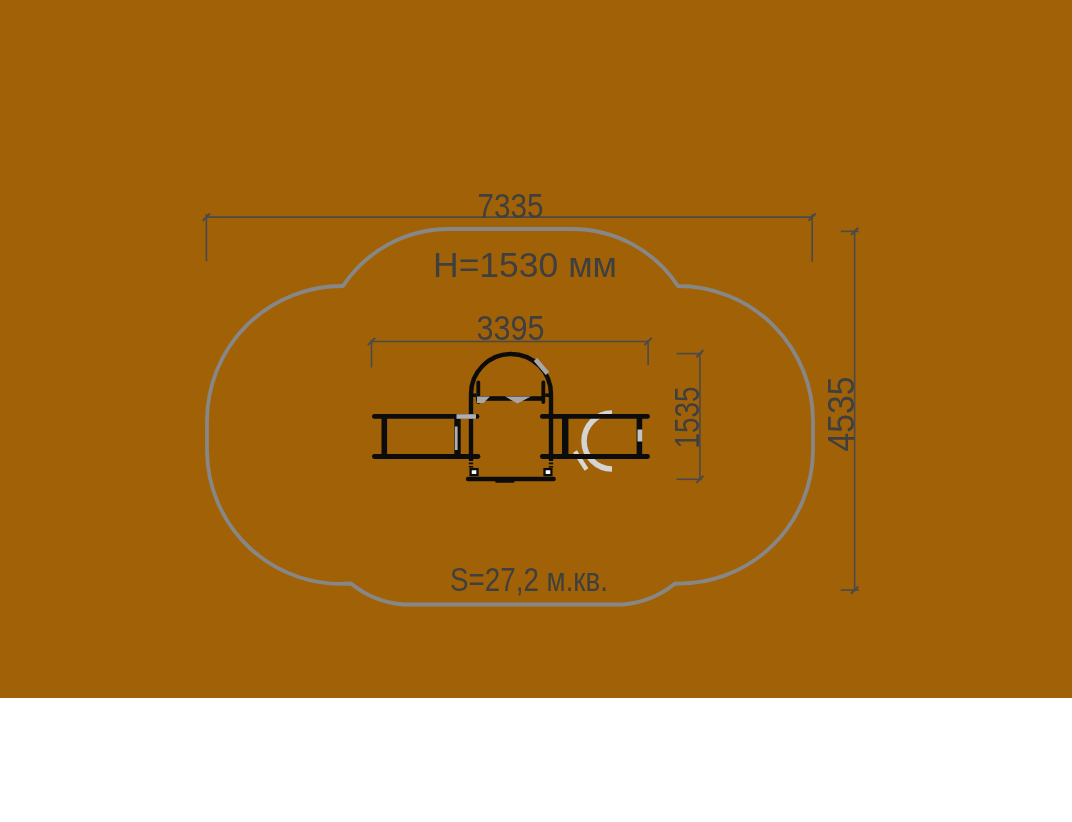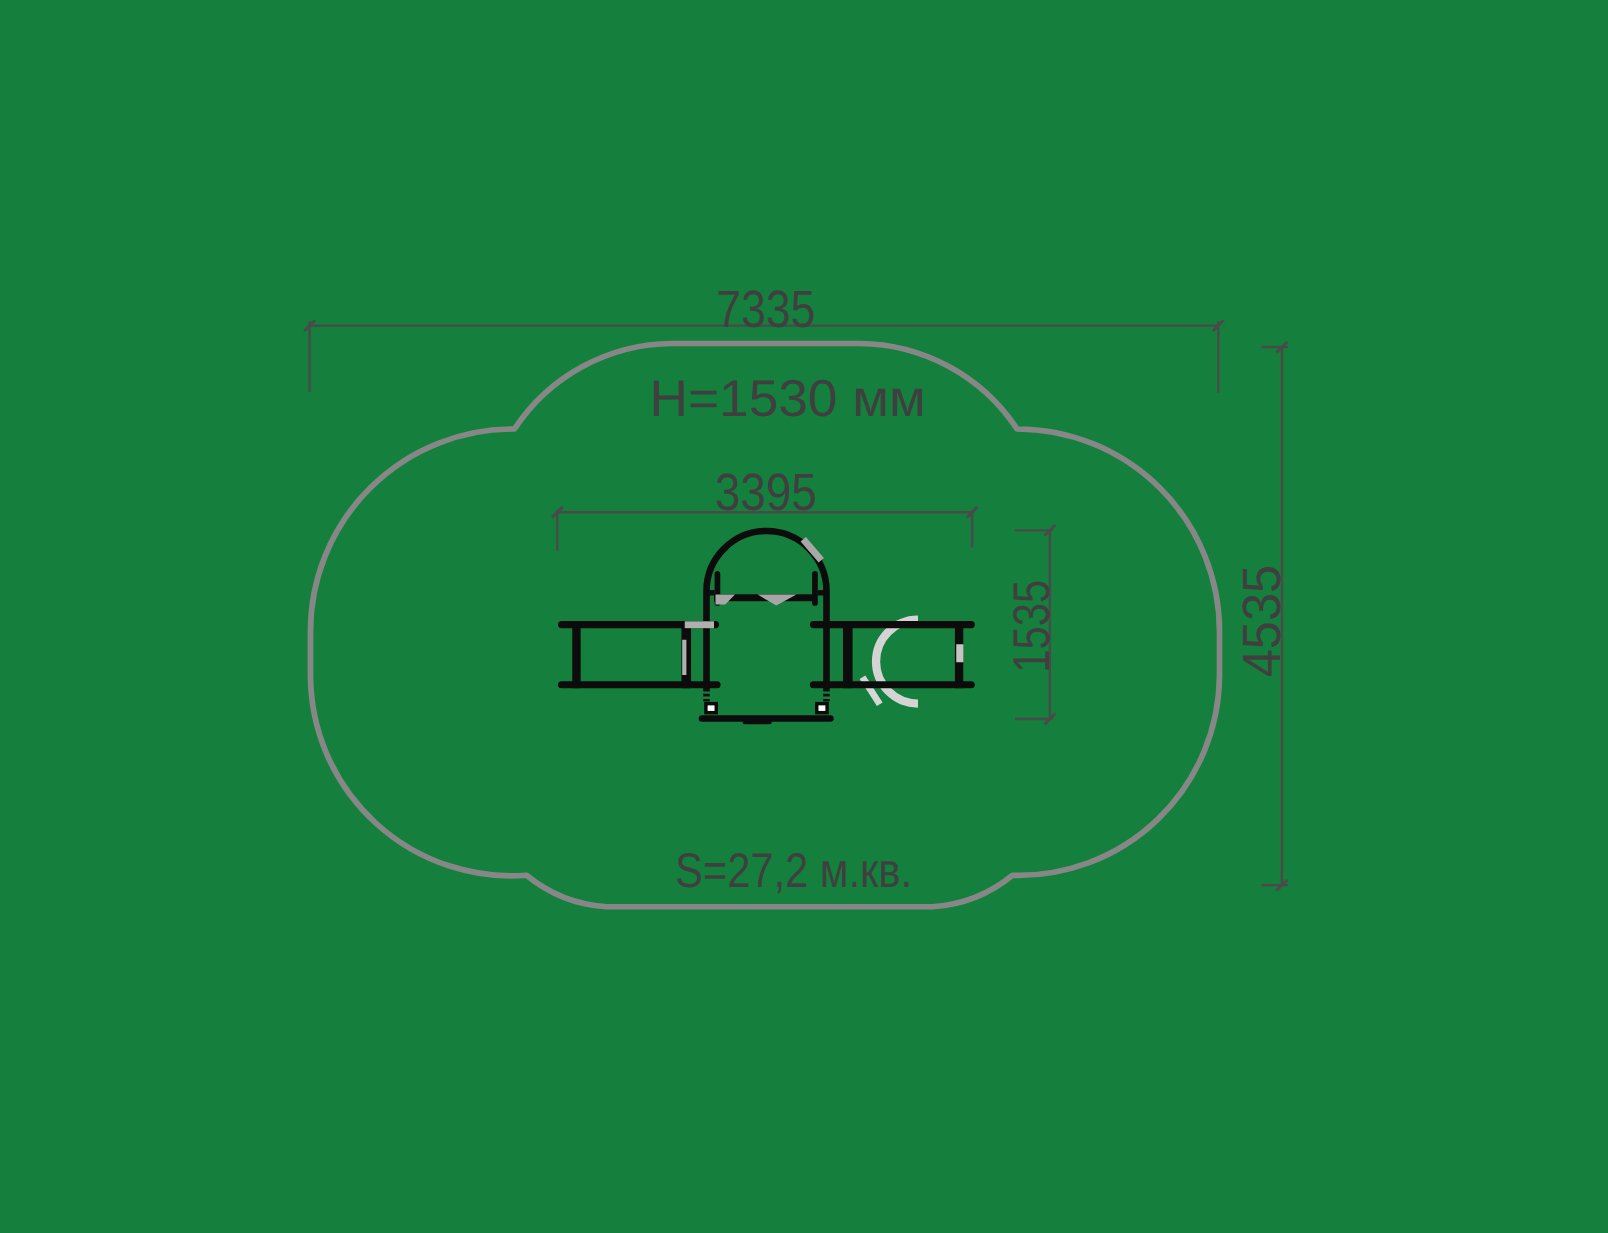--- a/index.html
+++ b/index.html
@@ -1,16 +1,16 @@
 <!DOCTYPE html>
 <html><head>
 <meta charset="utf-8">
 <style>
   html,body{margin:0;padding:0;background:#ffffff;}
-  .page{width:1072px;height:822px;position:relative;background:#15803d;overflow:hidden;}
+  .page{width:1072px;height:698px;position:relative;background:#a16207;overflow:hidden;}
   svg{position:absolute;left:0;top:0;}
   text{font-family:"Liberation Sans", sans-serif;fill:#3f3f3f;}
 </style>
 </head>
 <body>
 <div class="page">
 <svg width="1072" height="822" viewBox="0 0 1072 822">
 
 <path d="M 343,286
          A 127 127 0 0 1 448,229

